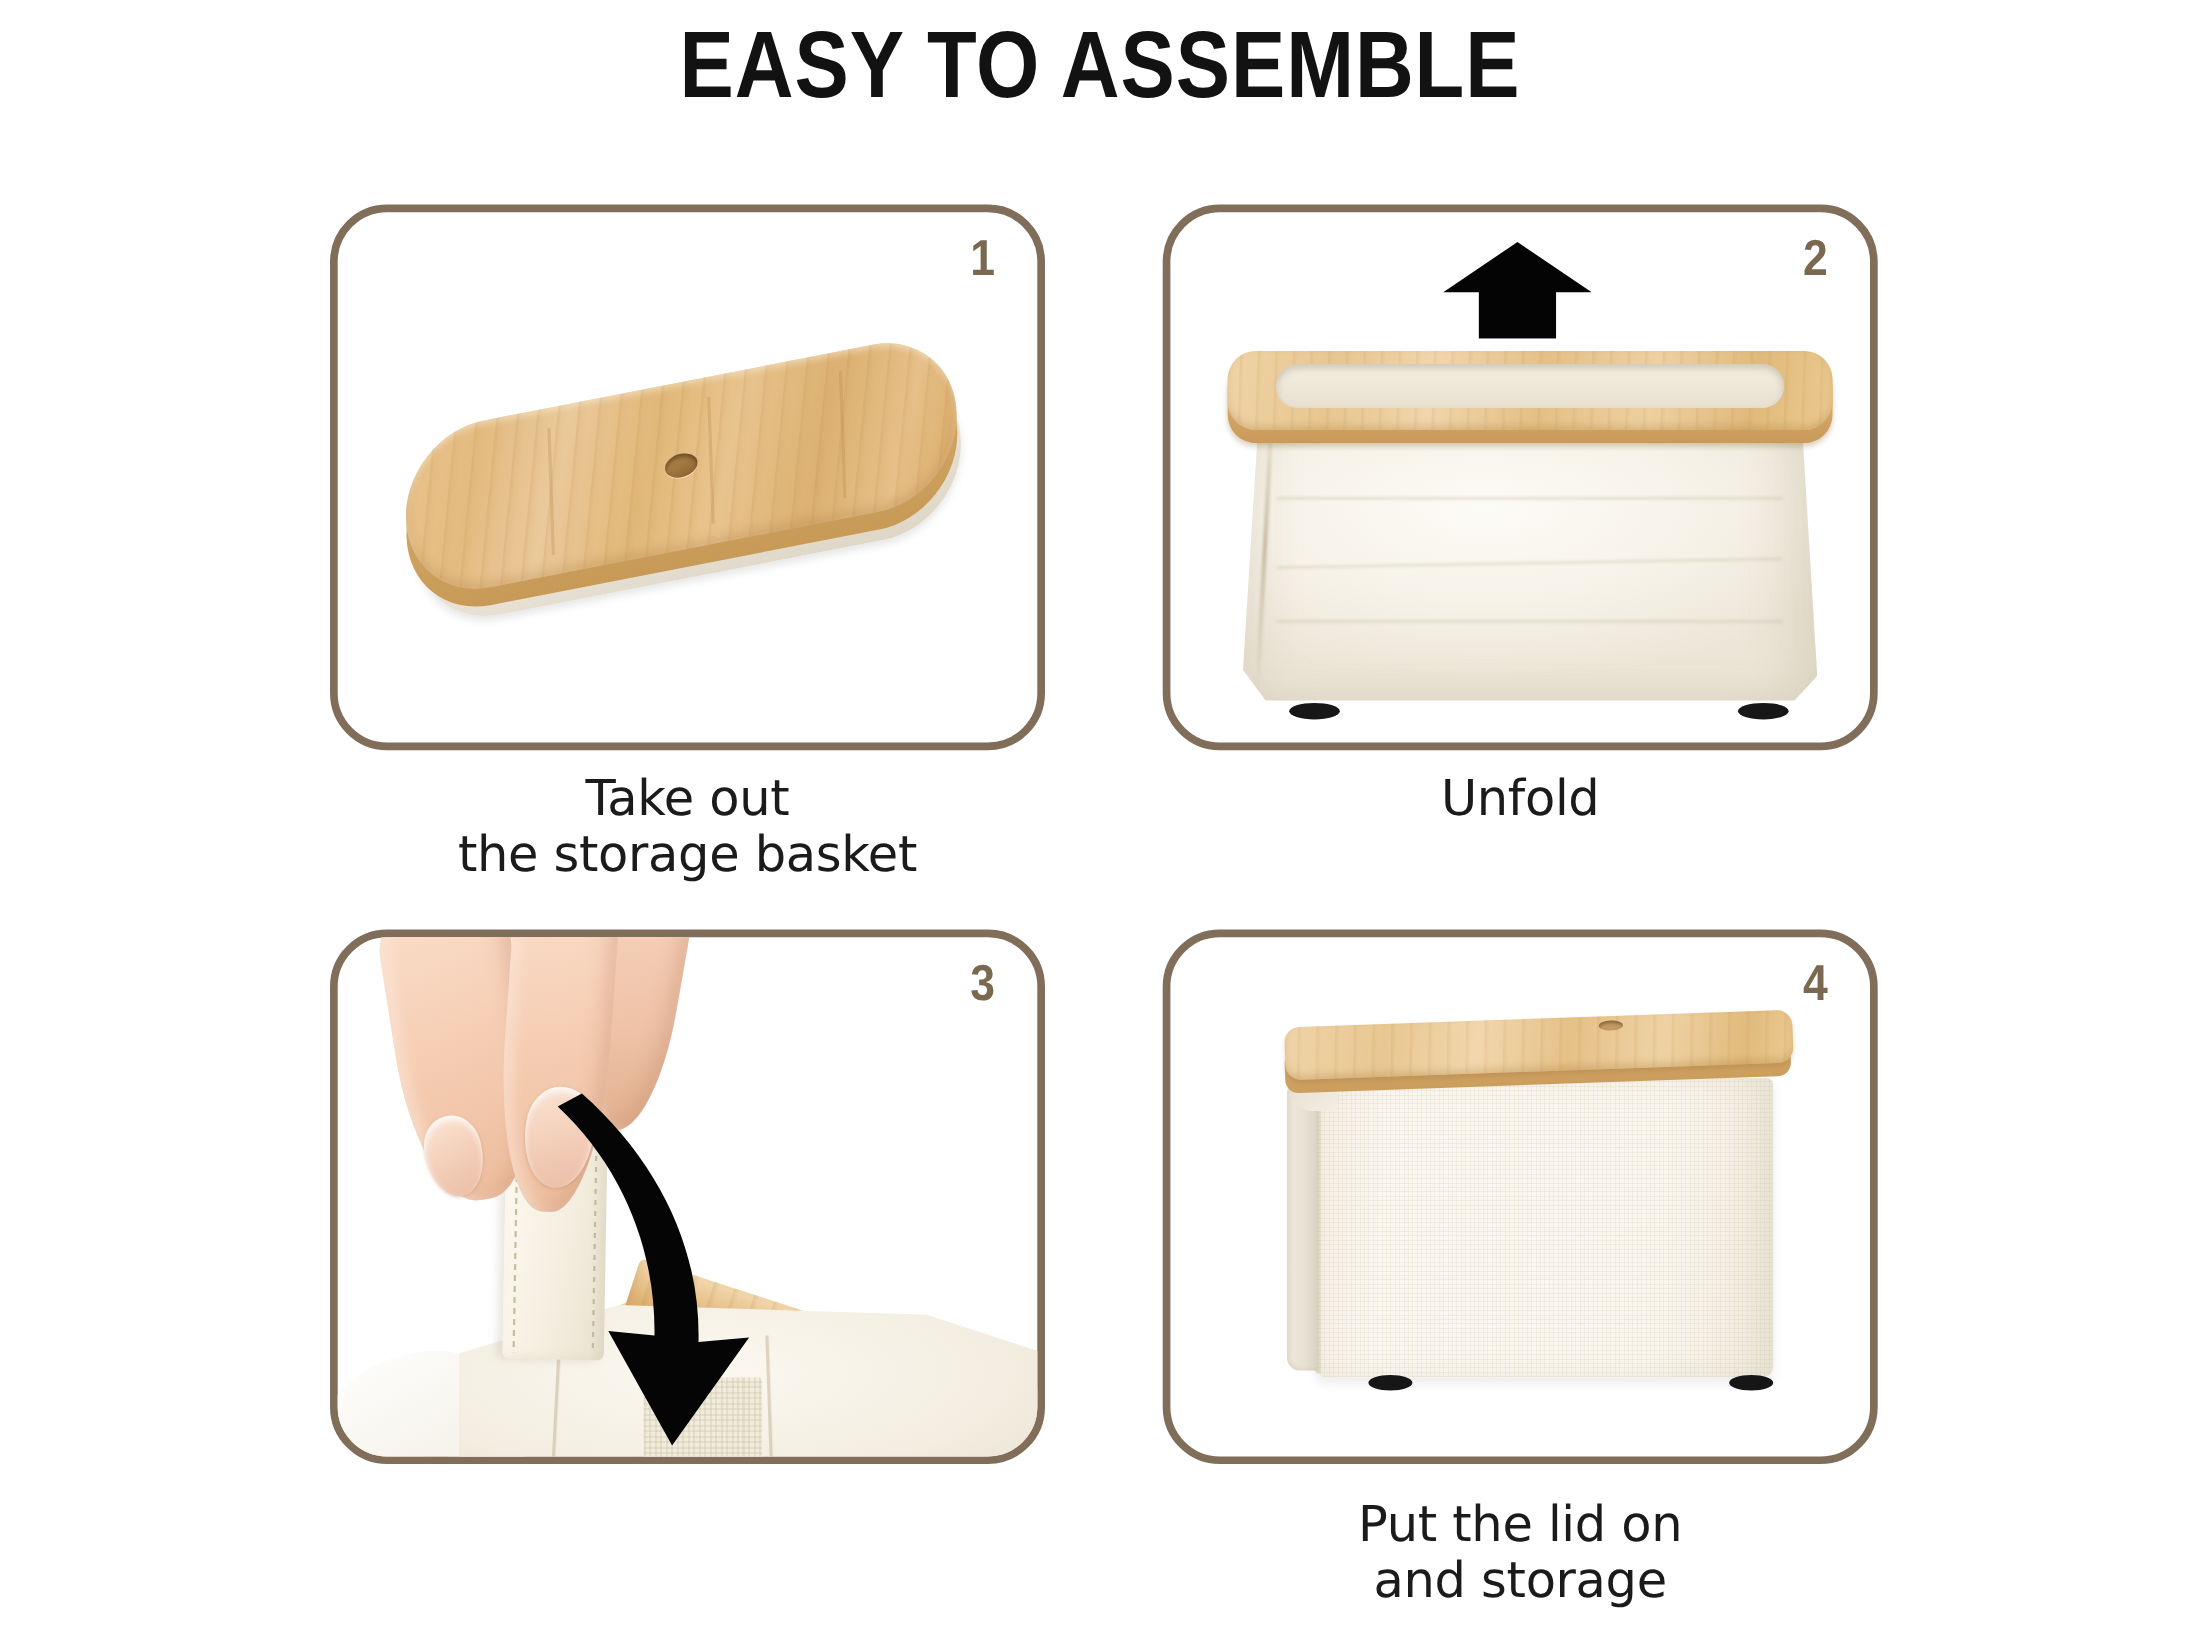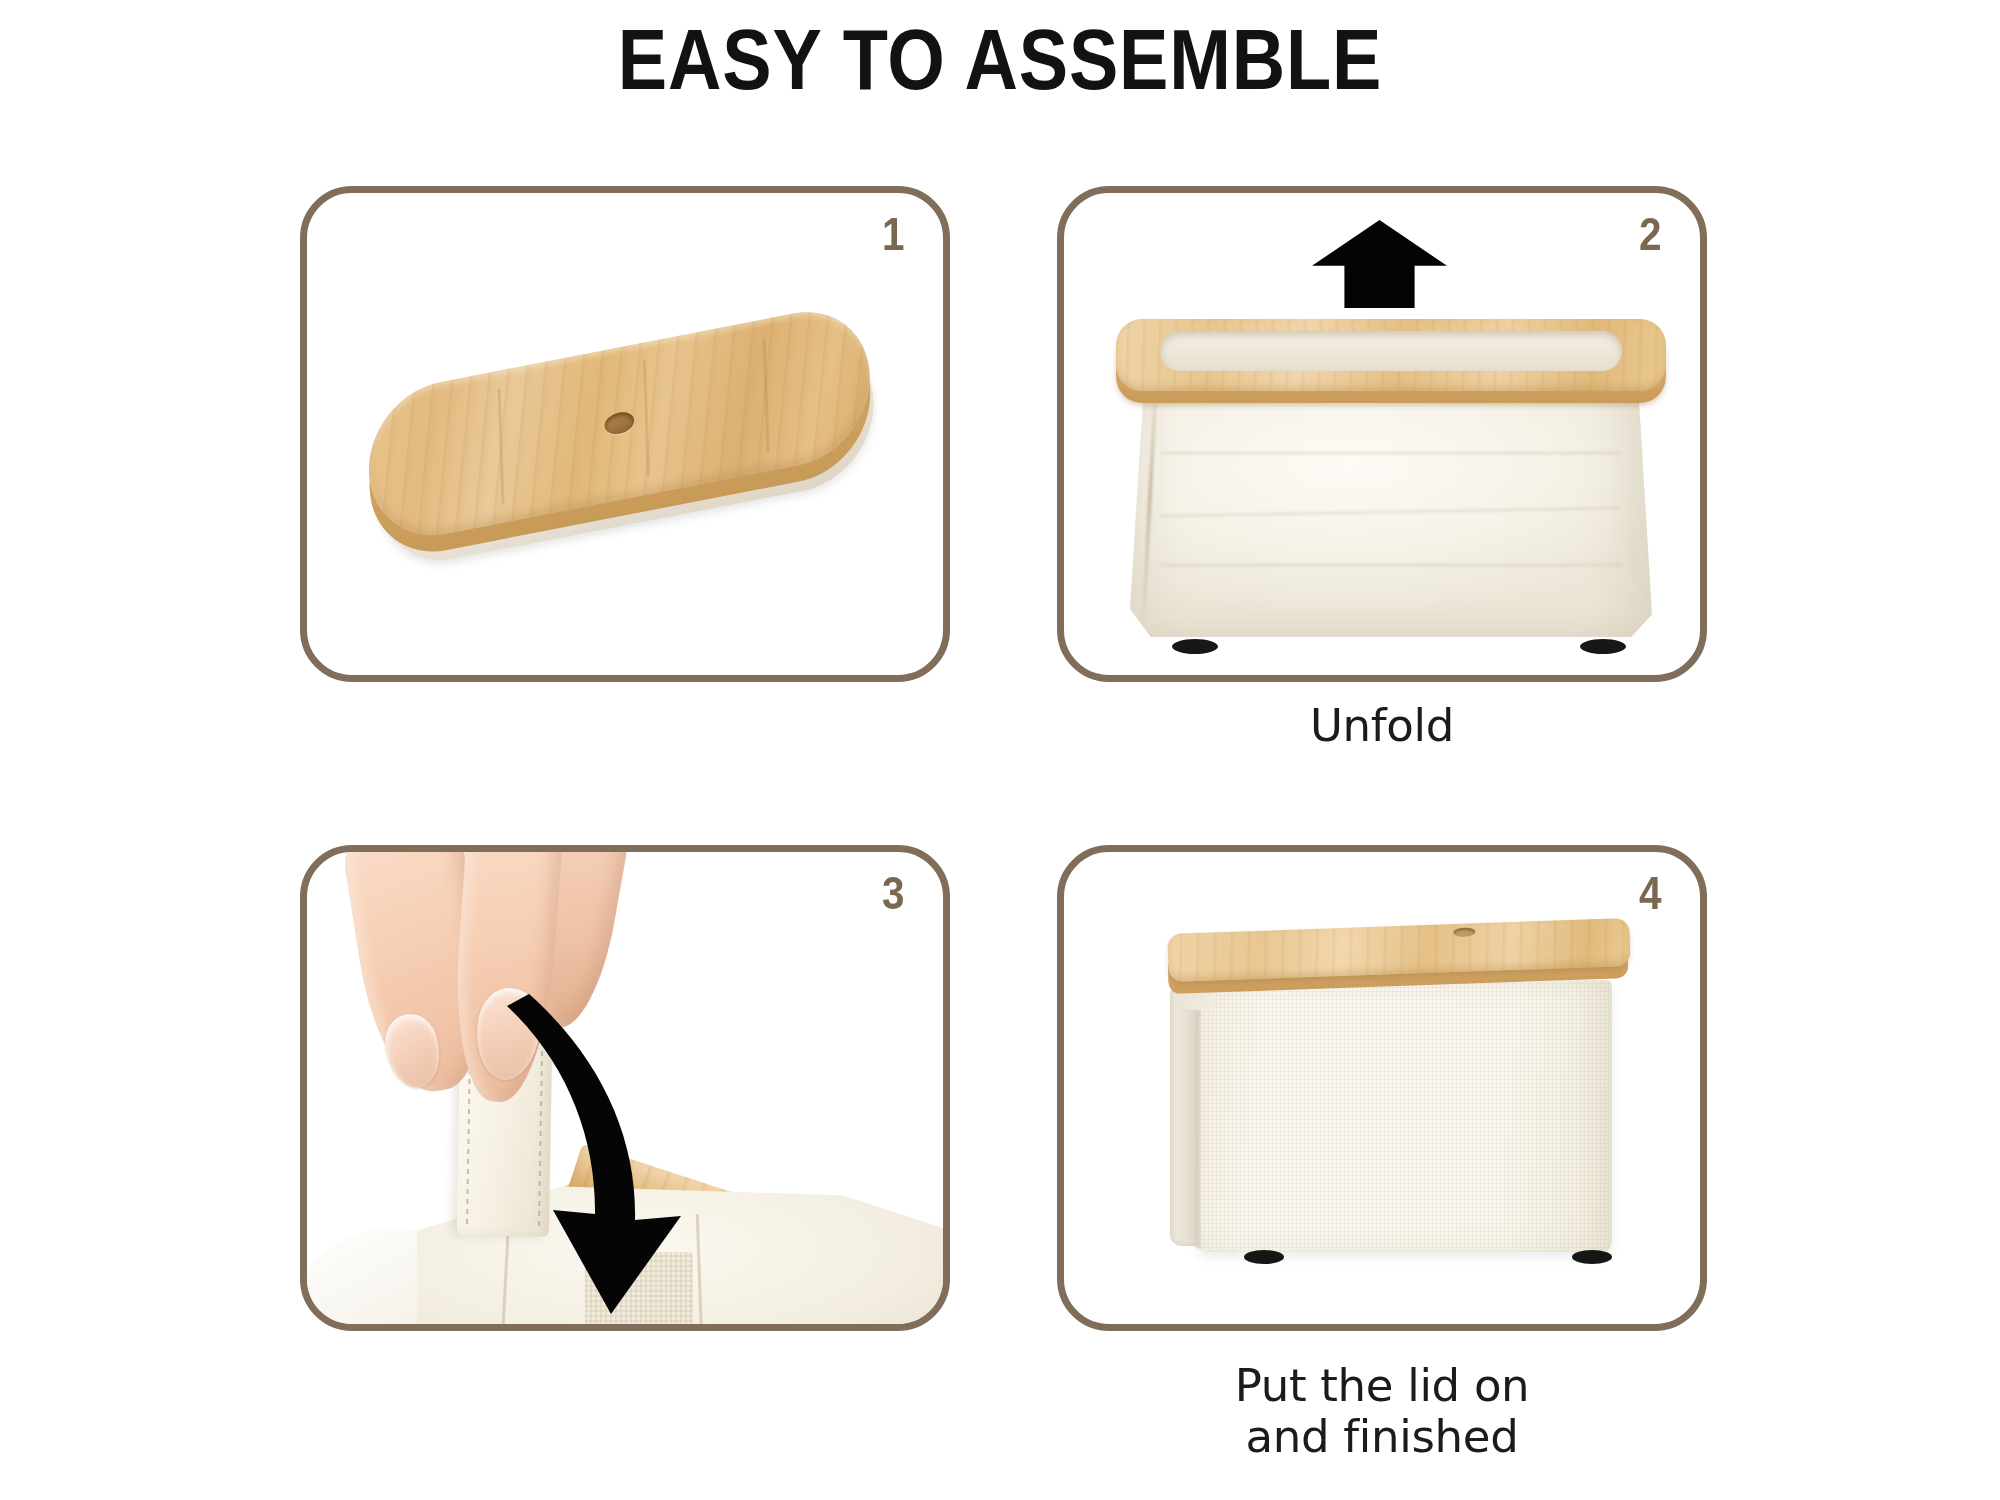--- a/index.html
+++ b/index.html
@@ -497,20 +497,22 @@
               <div class="lid-node n1"></div>
               <div class="lid-node n2"></div>
               <div class="lid-node n3"></div>
               <div class="lid-hole"></div>
             </div>
           </div>
         </div>
         <div class="step-number">1</div>
       </div>
     </div>
+    <div class="caption cap1">Take out
+the storage basket</div>
 
     <div class="step-cell c2">
       <div class="panel">
         <div class="stage">
           <div class="basket-up-arrow"></div>
           <div class="open-basket">
             <div class="ob-body">
               <div class="ob-fold f1"></div>
               <div class="ob-fold f2"></div>
               <div class="ob-fold f3"></div>
@@ -588,16 +590,16 @@
               <div class="fb-lid-hole"></div>
             </div>
             <div class="fb-foot l"></div>
             <div class="fb-foot r"></div>
           </div>
         </div>
         <div class="step-number">4</div>
       </div>
     </div>
     <div class="caption cap4">Put the lid on
-and finished</div>
+and storage</div>
 
   </div>
 </div>
 
 </body></html>

